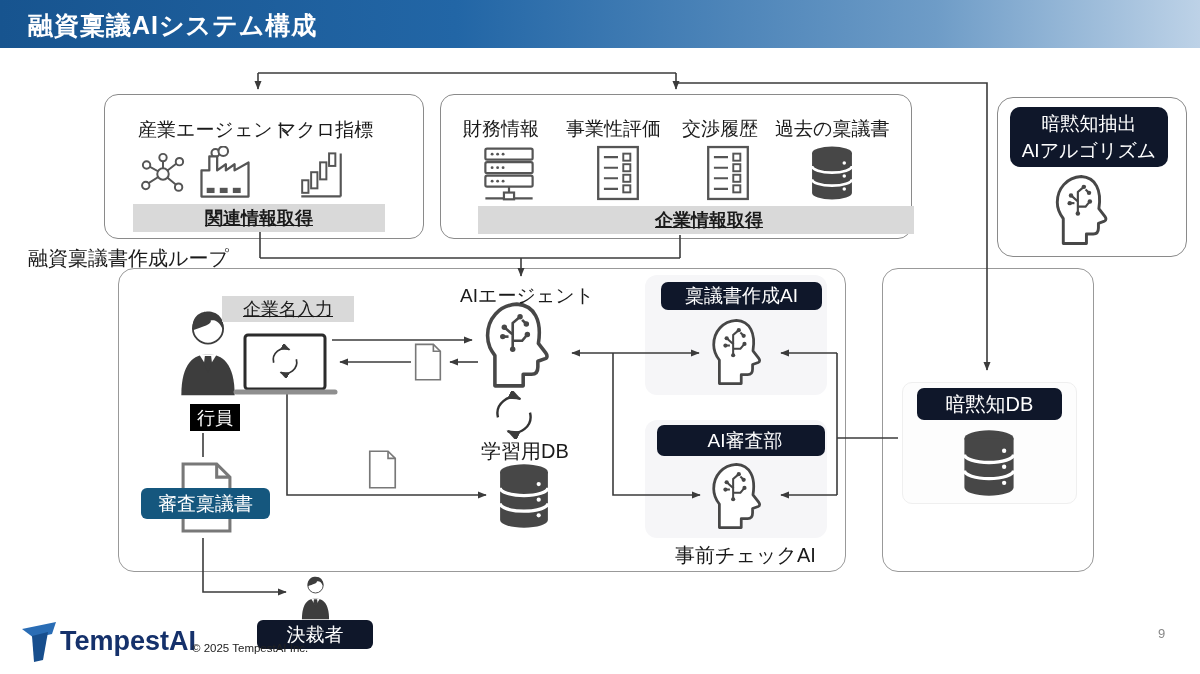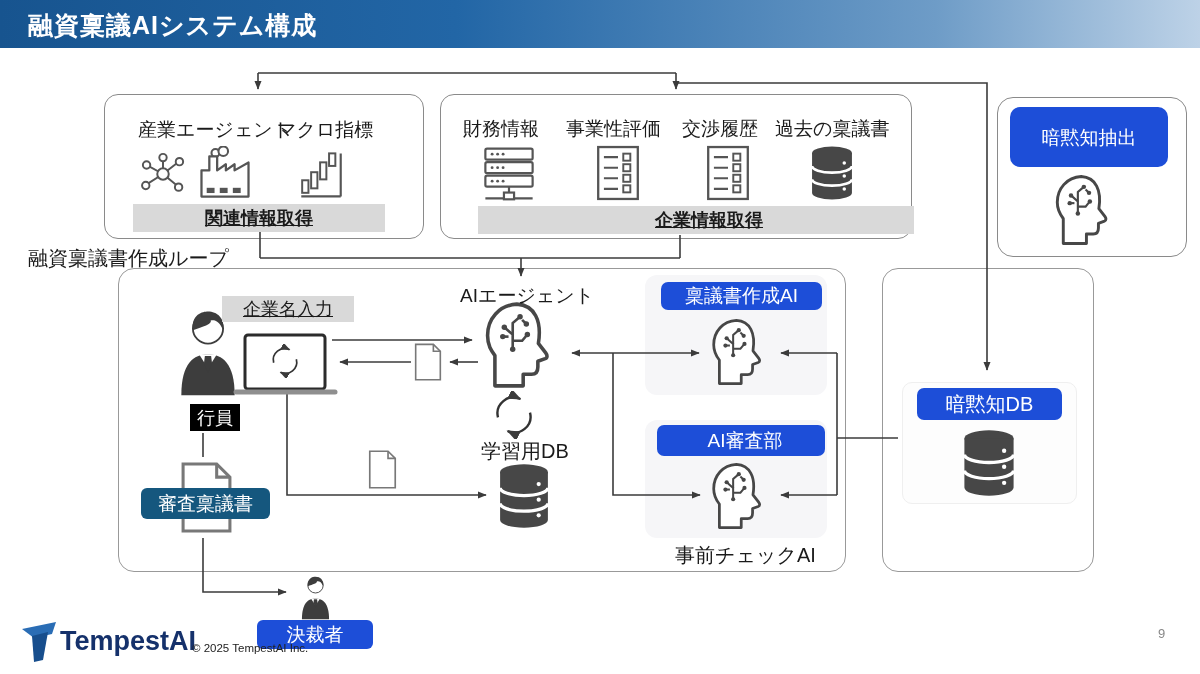--- a/index.html
+++ b/index.html
@@ -18,21 +18,21 @@
   #header .t{
     position:absolute;left:28px;top:9px;font-size:25px;font-weight:700;color:#ffffff;letter-spacing:1px;white-space:nowrap;
   }
   
   .box{border:1.5px solid #8a8a8a;border-radius:14px;background:#fff;z-index:1;}
   .softbox{background:#f6f6f8;border-radius:12px;z-index:1;}
   .innerbox{background:#fdfdfd;border:1px solid #efefef;border-radius:10px;z-index:1;}
   
   .band{background:#d9d9d9;color:#1a1a1a;display:flex;align-items:center;justify-content:center;
         font-size:18px;font-weight:700;z-index:6;white-space:nowrap;text-decoration:underline;}
-  .chip{background:#1d4ed8;color:#fff;border-radius:7px;display:flex;align-items:center;justify-content:center;
+  .chip{background:#0f172a;color:#fff;border-radius:7px;display:flex;align-items:center;justify-content:center;
         font-size:19px;z-index:6;white-space:nowrap;}
   .chipblue{background:#15577e;color:#fff;border-radius:6px;display:flex;align-items:center;justify-content:center;
         font-size:19px;z-index:6;white-space:nowrap;}
   .chipblack{background:#000;color:#fff;display:flex;align-items:center;justify-content:center;
         font-size:18px;z-index:6;white-space:nowrap;}
   .lbl{color:#1a1a1a;font-size:19px;white-space:nowrap;z-index:6;}
   #svg-layer{left:0;top:0;z-index:4;}
   .conn{stroke:#3b3b3b;stroke-width:1.6;fill:none;}
 </style>
 </head>
@@ -221,20 +221,21 @@
 <div class="abs band" style="left:133px;top:204px;width:252px;height:28px;">関連情報取得</div>
 
 <div class="abs lbl" style="left:463px;top:116px;">財務情報</div>
 <div class="abs lbl" style="left:566px;top:116px;">事業性評価</div>
 <div class="abs lbl" style="left:682px;top:116px;">交渉履歴</div>
 <div class="abs lbl" style="left:775px;top:116px;">過去の稟議書</div>
 <div class="abs band" style="left:478px;top:206px;width:410px;height:28px;padding-left:26px;">企業情報取得</div>
 
 <div class="abs chip" style="left:1010px;top:107px;width:158px;height:60px;border-radius:10px;flex-direction:column;line-height:27px;">
   <div>暗黙知抽出</div>
+  <div>AIアルゴリズム</div>
 </div>
 
 <div class="abs lbl" style="left:28px;top:245px;font-size:20px;">融資稟議書作成ループ</div>
 
 <div class="abs band" style="left:222px;top:296px;width:132px;height:26px;font-weight:400;">企業名入力</div>
 <div class="abs chipblack" style="left:190px;top:404px;width:50px;height:27px;">行員</div>
 <div class="abs lbl" style="left:460px;top:283px;width:118px;text-align:center;">AIエージェント</div>
 <div class="abs lbl" style="left:470px;top:438px;width:110px;text-align:center;font-size:20px;">学習用DB</div>
 <div class="abs chip" style="left:661px;top:282px;width:161px;height:28px;">稟議書作成AI</div>
 <div class="abs chip" style="left:657px;top:425px;width:160px;height:31px;padding-left:8px;">AI審査部</div>

